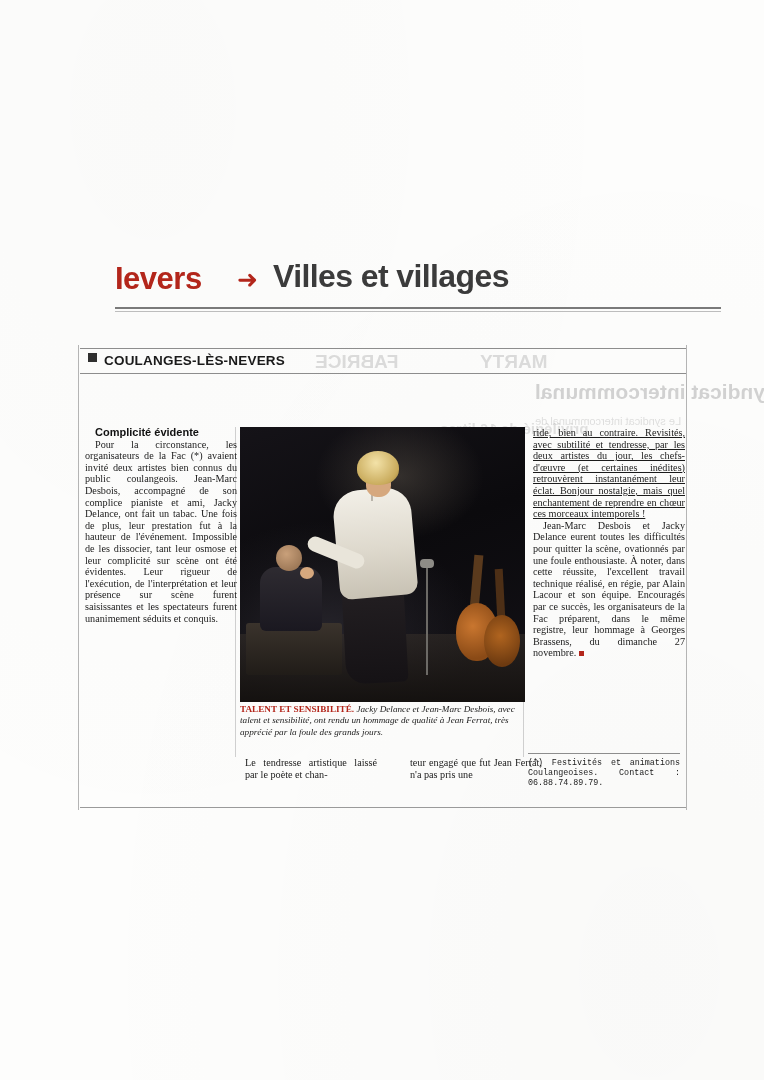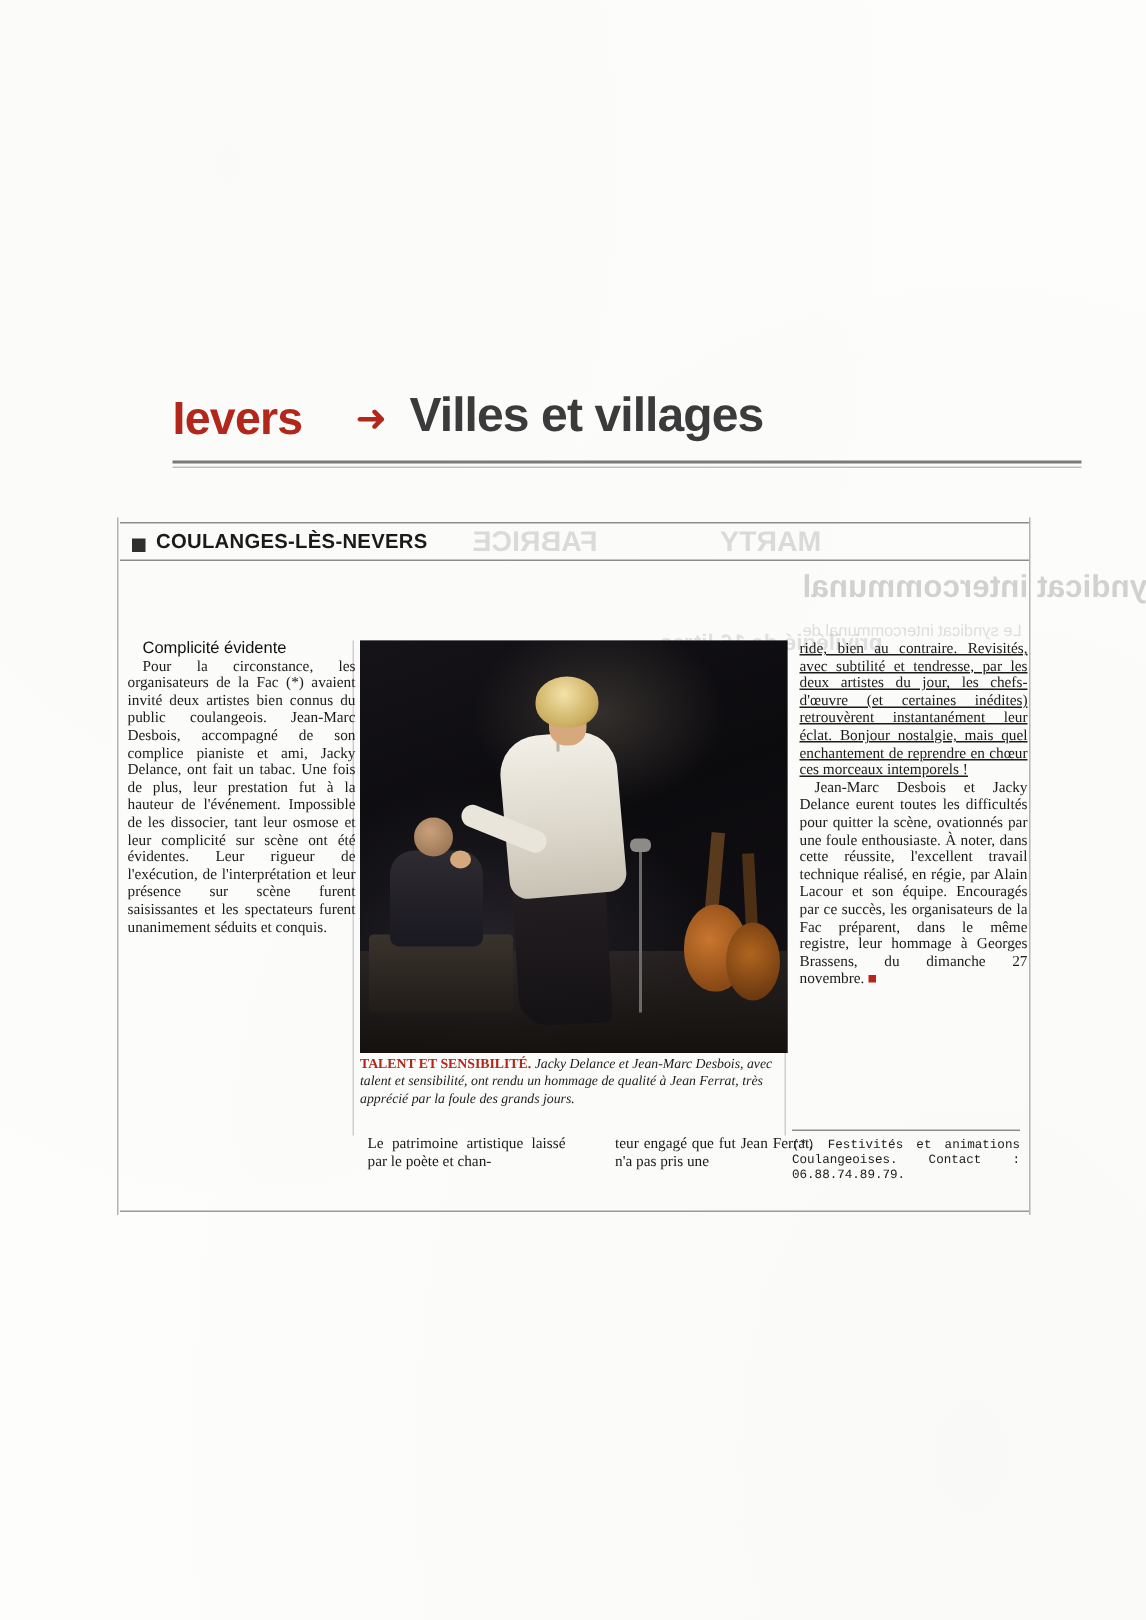--- a/index.html
+++ b/index.html
@@ -111,21 +111,21 @@
   .ghost-3 { left: 455px; top: 125px; font-size: 21px; color:#7d7d7d; }
   .ghost-4 { left: 360px; top: 165px; font-size: 15px; opacity:0.28; }
   .ghost-5 { left: 455px; top: 160px; font-size: 11px; opacity:0.3; font-weight:normal;}
 
   
   .kicker {
     position: absolute;
     left: 8px;
     top: 98px;
     display: flex;
-    align-items: flex-end;
+    align-items: flex-start;
     gap: 7px;
   }
   .kicker-square {
     width: 9px;
     height: 9px;
     background: #2f2f2f;
     display: inline-block;
   }
   .kicker-text {
     font-family: "Liberation Sans", sans-serif;
@@ -180,21 +180,21 @@
     text-align: justify;
     color: #1b1b1b;
   }
   .col p { margin: 0 0 0 0; text-indent: 10px;}
   .col p.noindent { text-indent: 0; text-decoration: underline; }
   .col-1 { left: 0px; width: 152px; }
   .col-3 { left: 448px; width: 152px; }
 
   .subhead {
     font-family: "Liberation Sans", sans-serif;
-    font-weight: normal;
+    font-weight: bold;
     font-size: 11px;
     color: #111;
     margin: 6px 0 2px 0;
     text-indent: 0;
   }
 
   
   .photo-box {
     position: absolute;
     left: 160px;
@@ -499,21 +499,21 @@
       <div class="singer-hand"></div>
       <div class="mic-stand"></div>
       <div class="singer-face"></div>
       <div class="singer-hair"></div>
     </div>
 
     <div class="caption">
       <b>TALENT ET SENSIBILITÉ.</b><span> Jacky Delance et Jean-Marc Desbois, avec talent et sensibilité, ont rendu un hommage de qualité à Jean Ferrat, très apprécié par la foule des grands jours.</span>
     </div>
 
-    <div class="lower lower-1">Le patrimoine artistique laissé par le poète et chan-</div>
+    <div class="lower lower-1">Le tendresse artistique laissé par le poète et chan-</div>
     <div class="lower lower-2">teur engagé que fut Jean Ferrat, n'a pas pris une</div>
 
     <div class="foot-rule"></div>
     <div class="footnote">(*) Festivités et animations Coulangeoises. Contact : 06.88.74.89.79.</div>
 
     <div class="bottom-rule"></div>
   </div>
 </div>
 
 </body></html>

